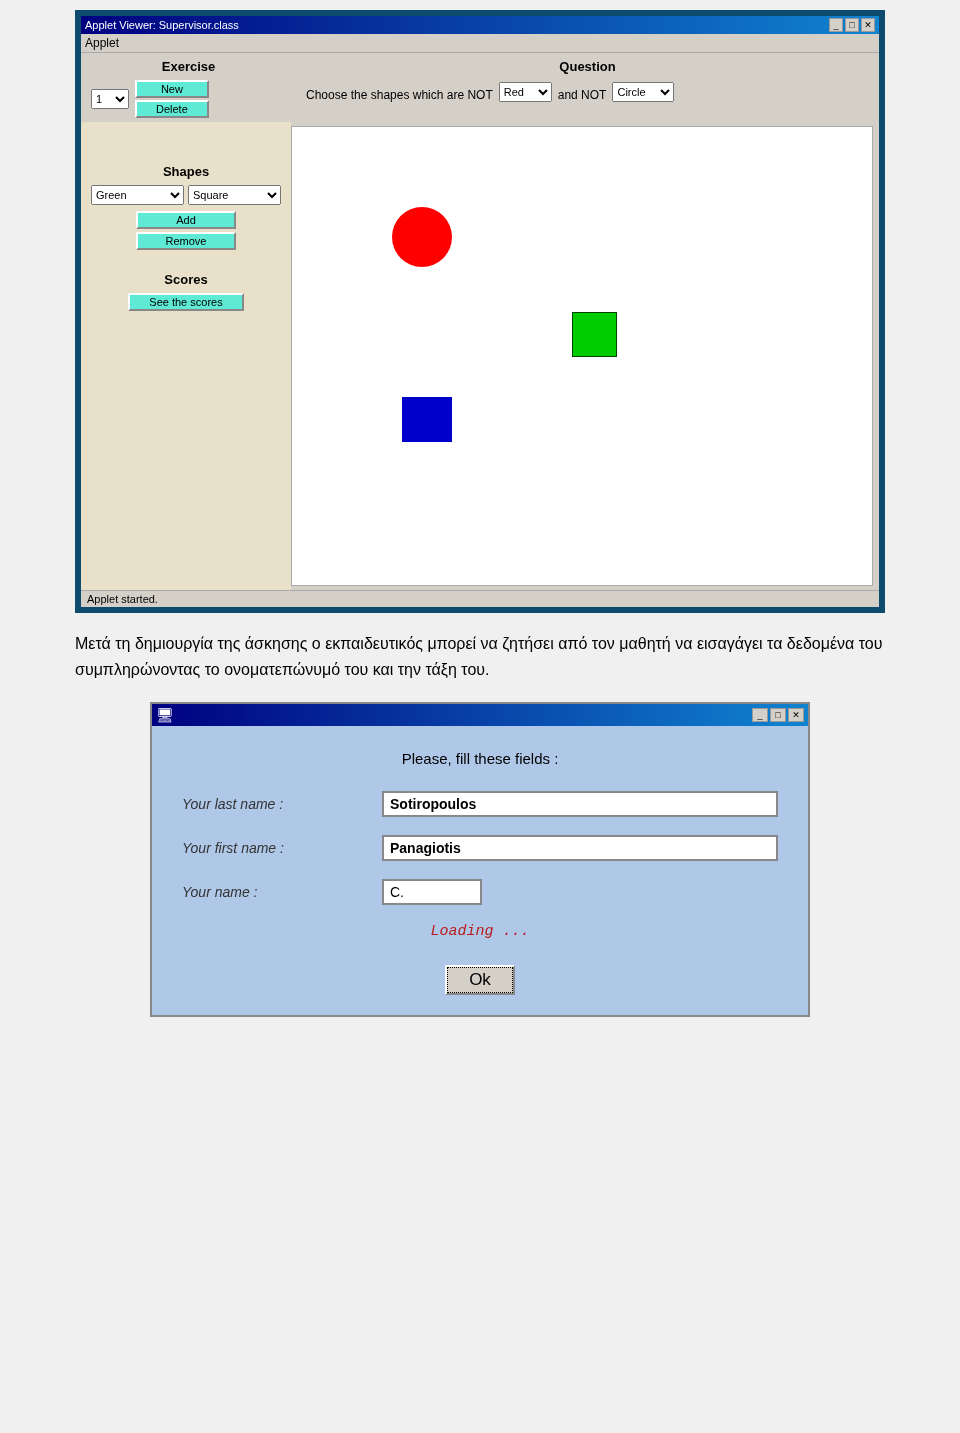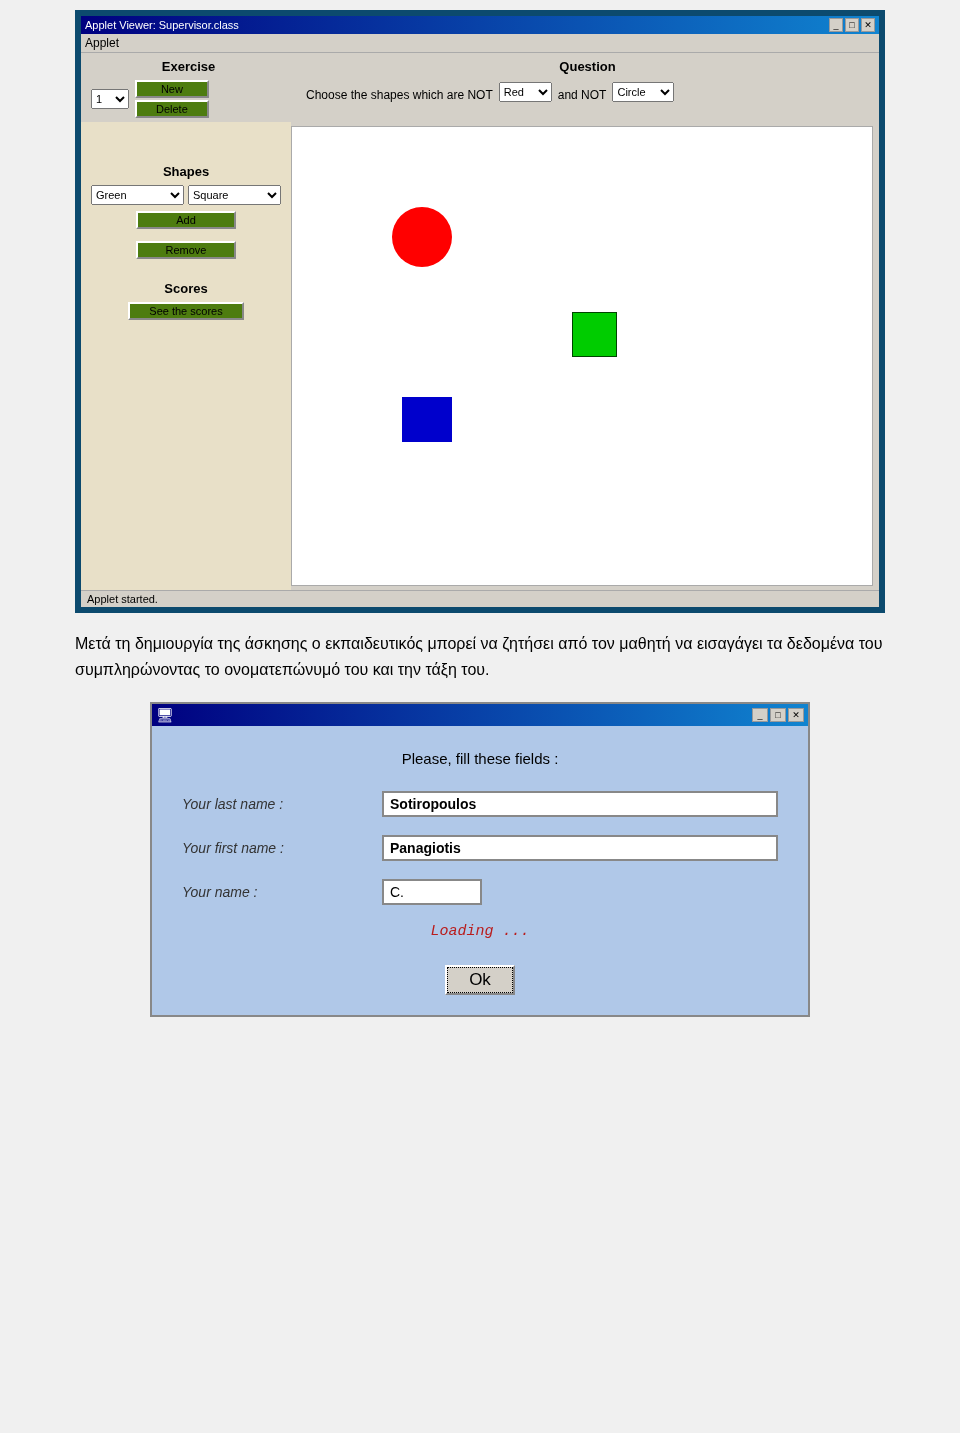--- a/index.html
+++ b/index.html
@@ -79,21 +79,21 @@
       width: 38px;
       font-size: 11px;
       height: 20px;
     }
     .btn-group {
       display: flex;
       flex-direction: column;
       gap: 2px;
     }
     .win-btn {
-      background: #4d7c0f;
+      background: #5eead4;
       border: 2px solid;
       border-color: #fff #888 #888 #fff;
       font-size: 11px;
       padding: 1px 19px;
       cursor: pointer;
       min-width: 54px;
       text-align: center;
     }
 
     .question-section {
@@ -156,21 +156,21 @@
       margin-bottom: 6px;
     }
     .shape-controls select {
       font-size: 11px;
       height: 20px;
       flex: 1;
     }
     .btn-stack {
       display: flex;
       flex-direction: column;
-      gap: 12px;
+      gap: 3px;
       align-items: center;
     }
     .btn-stack .win-btn {
       min-width: 100px;
     }
     .scores-section {
       margin-top: 10px;
     }
 
     

